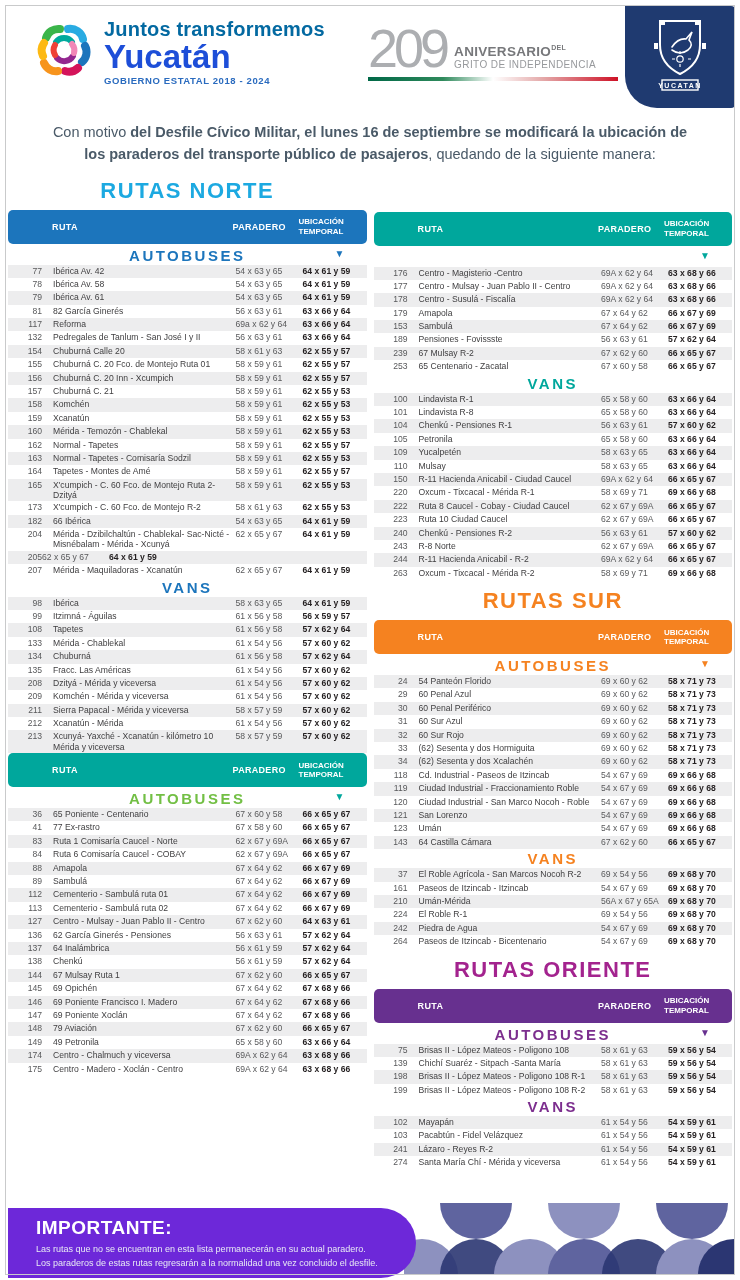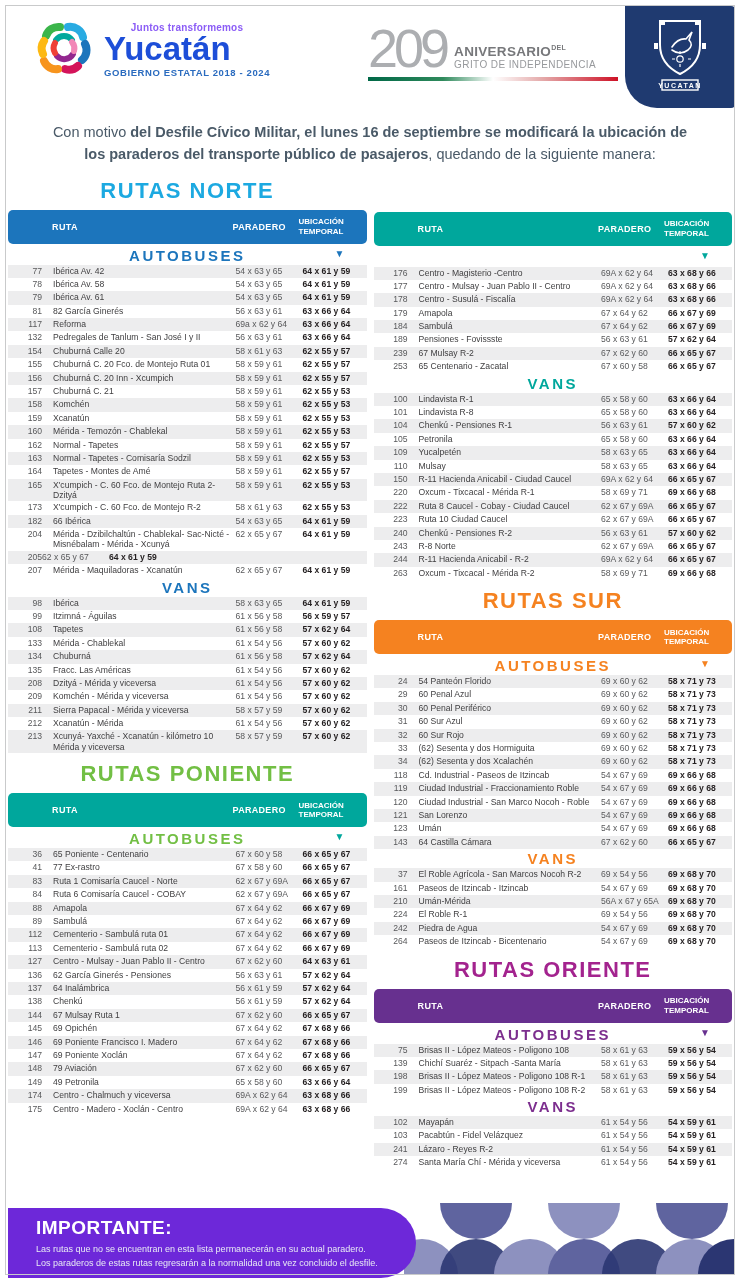--- a/index.html
+++ b/index.html
@@ -2,21 +2,21 @@
 <html><head>
 <meta charset="utf-8">
 <style>
   * { margin:0; padding:0; box-sizing:border-box; }
   html,body { width:740px; height:1280px; background:#fff; font-family:"Liberation Sans", sans-serif; overflow:hidden; }
   .frame { position:absolute; left:5px; top:5px; width:730px; height:1270px; border:1px solid #c9cacb; pointer-events:none; z-index:50; }
 
   
   .header { position:relative; height:112px; }
   .logo-wrap { position:absolute; left:34px; top:18px; display:flex; align-items:center; gap:10px; }
-  .logo-text .l1 { font-size:10px; font-weight:bold; color:#8b5cf6; letter-spacing:0.2px;text-align:center; }
+  .logo-text .l1 { font-size:20px; font-weight:bold; color:#0369a1; letter-spacing:0.2px; }
   .logo-text .l2 { font-size:33px; font-weight:bold; color:#1d4ed8; line-height:0.95; }
   .logo-text .l3 { font-size:9.5px; font-weight:bold; color:#2a6bbf; margin-top:3px; letter-spacing:0.6px; }
   .anniv { position:absolute; left:368px; top:26px; width:250px; }
   .anniv-top { display:flex; align-items:flex-end; }
   .anniv-num { font-size:54px; line-height:0.85; color:#acaeb1; letter-spacing:-4px; font-weight:normal; }
   .anniv-labels { margin-left:8px; padding-bottom:2px; }
   .anniv-l1 { font-size:13.5px; font-weight:bold; color:#77787b; letter-spacing:0.3px; }
   .anniv-l1 .del { font-size:7px; vertical-align:top; }
   .anniv-l2 { font-size:10px; color:#97999c; letter-spacing:0.4px; }
   .anniv-bar { height:4px; margin-top:5px; background:linear-gradient(to right,#006847 0%,#2f8a5c 30%,#ffffff 50%,#e4a9a9 70%,#ce1126 100%); }
@@ -319,21 +319,20 @@
           </div>
           <div class="row alt">
             <span class="num">213</span>
             <span class="name">Xcunyá- Yaxché - Xcanatún - kilómetro 10 Mérida y viceversa</span>
             <span class="par">58 x 57 y 59</span>
             <span class="tmp">57 x 60 y 62</span>
           </div>
         </div>
     </div>
 
-    <div class="sec-title" style="color: rgb(114, 191, 68);">RUTAS PONIENTE</div>
 
     <div class="rtable">
       <div class="bar" style="background: rgb(0, 167, 156);">
         <span class="h-ruta">RUTA</span>
         <span class="h-par">PARADERO</span>
         <span class="h-ubi">UBICACIÓN TEMPORAL</span>
       </div>
       <div class="tbody">
           <div class="ghead"><span class="glabel" style="color: rgb(114, 191, 68);">AUTOBUSES</span><span class="arrow" style="color: rgb(0, 167, 156);">▼</span></div>
           <div class="row alt">
@@ -487,21 +486,21 @@
             <span class="par">69A x 62 y 64</span>
             <span class="tmp">63 x 68 y 66</span>
           </div>
           <div class="row">
             <span class="num">179</span>
             <span class="name">Amapola</span>
             <span class="par">67 x 64 y 62</span>
             <span class="tmp">66 x 67 y 69</span>
           </div>
           <div class="row alt">
-            <span class="num">184</span>
+            <span class="num">153</span>
             <span class="name">Sambulá</span>
             <span class="par">67 x 64 y 62</span>
             <span class="tmp">66 x 67 y 69</span>
           </div>
           <div class="row">
             <span class="num">189</span>
             <span class="name">Pensiones - Fovissste</span>
             <span class="par">56 x 63 y 61</span>
             <span class="tmp">57 x 62 y 64</span>
           </div>

